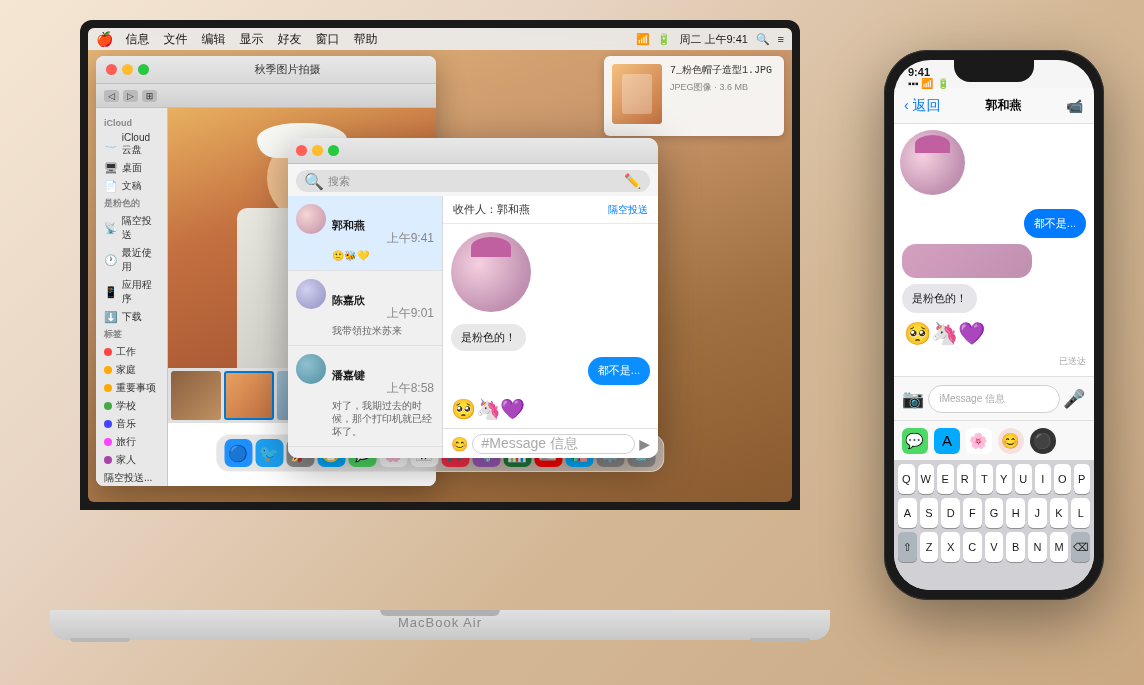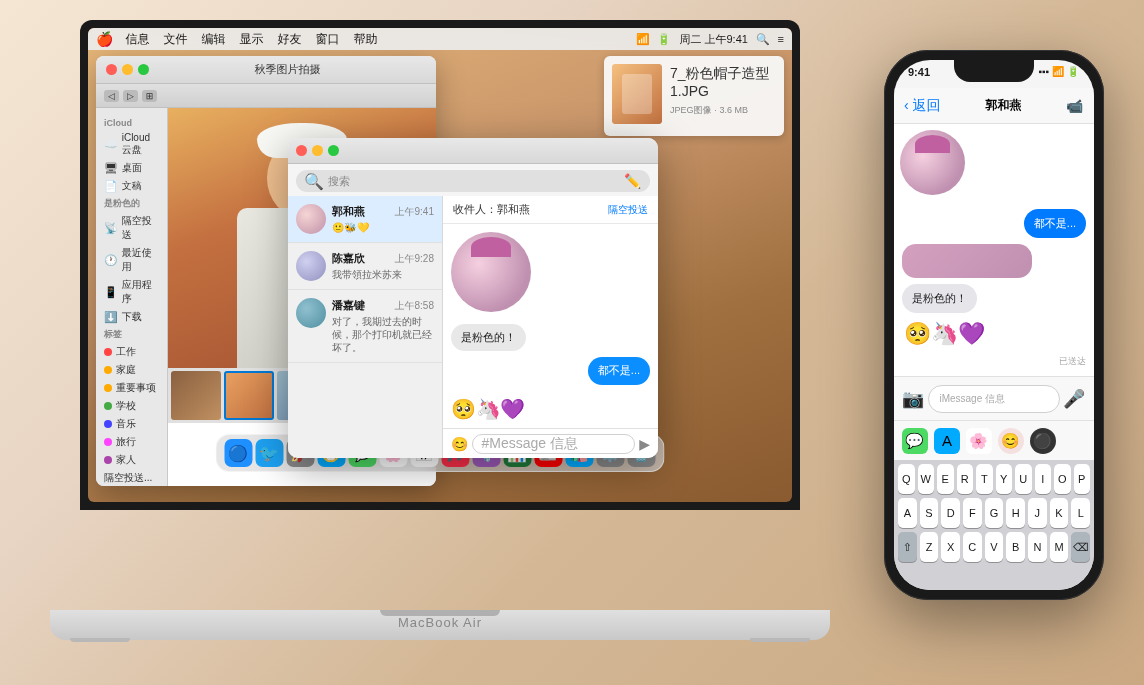--- a/index.html
+++ b/index.html
@@ -215,21 +215,21 @@
       font-size: 10px;
     }
     .file-thumb {
       width: 50px;
       height: 60px;
       background: linear-gradient(135deg, #e8b87a, #c07040);
       border-radius: 4px;
       flex-shrink: 0;
     }
     .file-details { flex: 1; }
-    .file-name { font-size: 14px; color: #333; font-weight: 500; line-height: 1.3; }
+    .file-name { font-size: 10px; color: #333; font-weight: 500; line-height: 1.3; font-family: Liberation Mono, monospace; }
     .file-meta { font-size: 9px; color: #888; margin-top: 4px; }
 
     
     .messages-window {
       position: absolute;
       top: 110px;
       left: 200px;
       width: 370px;
       height: 320px;
       background: #f5f5f5;
@@ -282,21 +282,21 @@
       display: flex;
       justify-content: space-between;
       align-items: center;
       margin-bottom: 2px;
     }
     .msg-contact {
       font-size: 11px;
       font-weight: 600;
       color: #1a1a1a;
     }
-    .msg-time { font-size: 10px; color: #888; }
+    .msg-time { font-size: 12px; color: #888; margin-top: 26px; }
     .msg-preview { font-size: 10px; color: #666; line-height: 1.3; }
     .msg-avatar {
       width: 30px;
       height: 30px;
       border-radius: 50%;
       flex-shrink: 0;
       display: inline-block;
       vertical-align: middle;
       margin-right: 6px;
     }
@@ -488,20 +488,21 @@
       position: absolute;
       top: 0;
       left: 0;
       right: 0;
       height: 28px;
       display: flex;
       align-items: flex-start;
       padding: 6px 14px 0;
       justify-content: space-between;
       z-index: 99;
+      flex-direction: column;
     }
     .iphone-time { font-size: 11px; font-weight: 600; color: #1a1a1a; }
     .iphone-status-icons { font-size: 10px; color: #1a1a1a; display: flex; gap: 3px; align-items: center; }
     .iphone-content {
       position: absolute;
       top: 28px;
       left: 0; right: 0; bottom: 0;
       display: flex;
       flex-direction: column;
     }
@@ -782,21 +783,21 @@
               </div>
             </div>
 
 
             <div class="msg-list-item">
               <div class="msg-list-item-content">
                 <div class="msg-avatar" style="background:radial-gradient(circle at 35% 35%, #d0d0f0, #9090c0);"></div>
                 <div class="msg-list-item-text">
                   <div class="msg-list-item-header">
                     <span class="msg-contact">陈嘉欣</span>
-                    <span class="msg-time">上午9:28</span>
+                    <span class="msg-time">上午9:01</span>
                   </div>
                   <div class="msg-preview">我带領拉米苏来</div>
                 </div>
               </div>
             </div>
 
 
             <div class="msg-list-item">
               <div class="msg-list-item-content">
                 <div class="msg-avatar" style="background:radial-gradient(circle at 35% 35%, #90c0d0, #5090a0);"></div>

